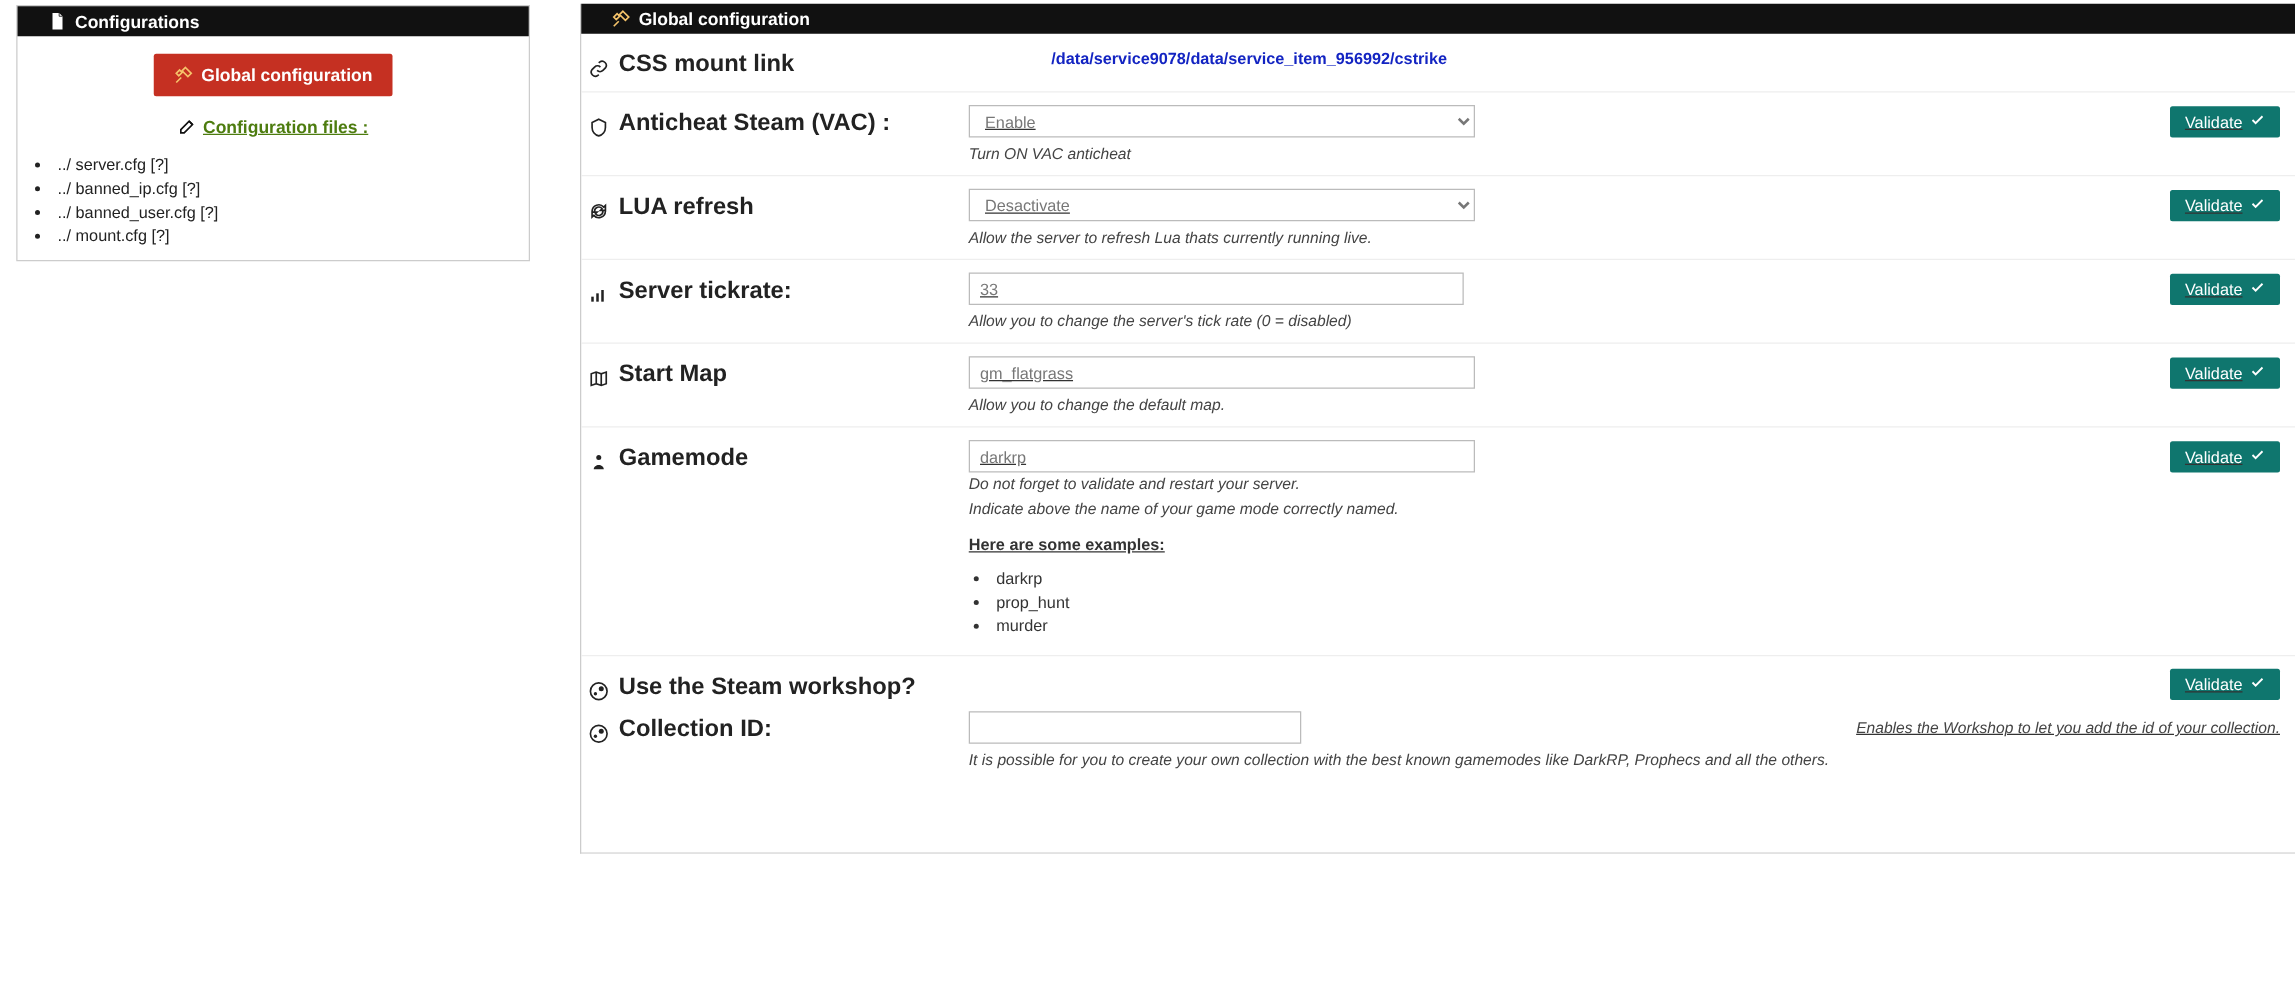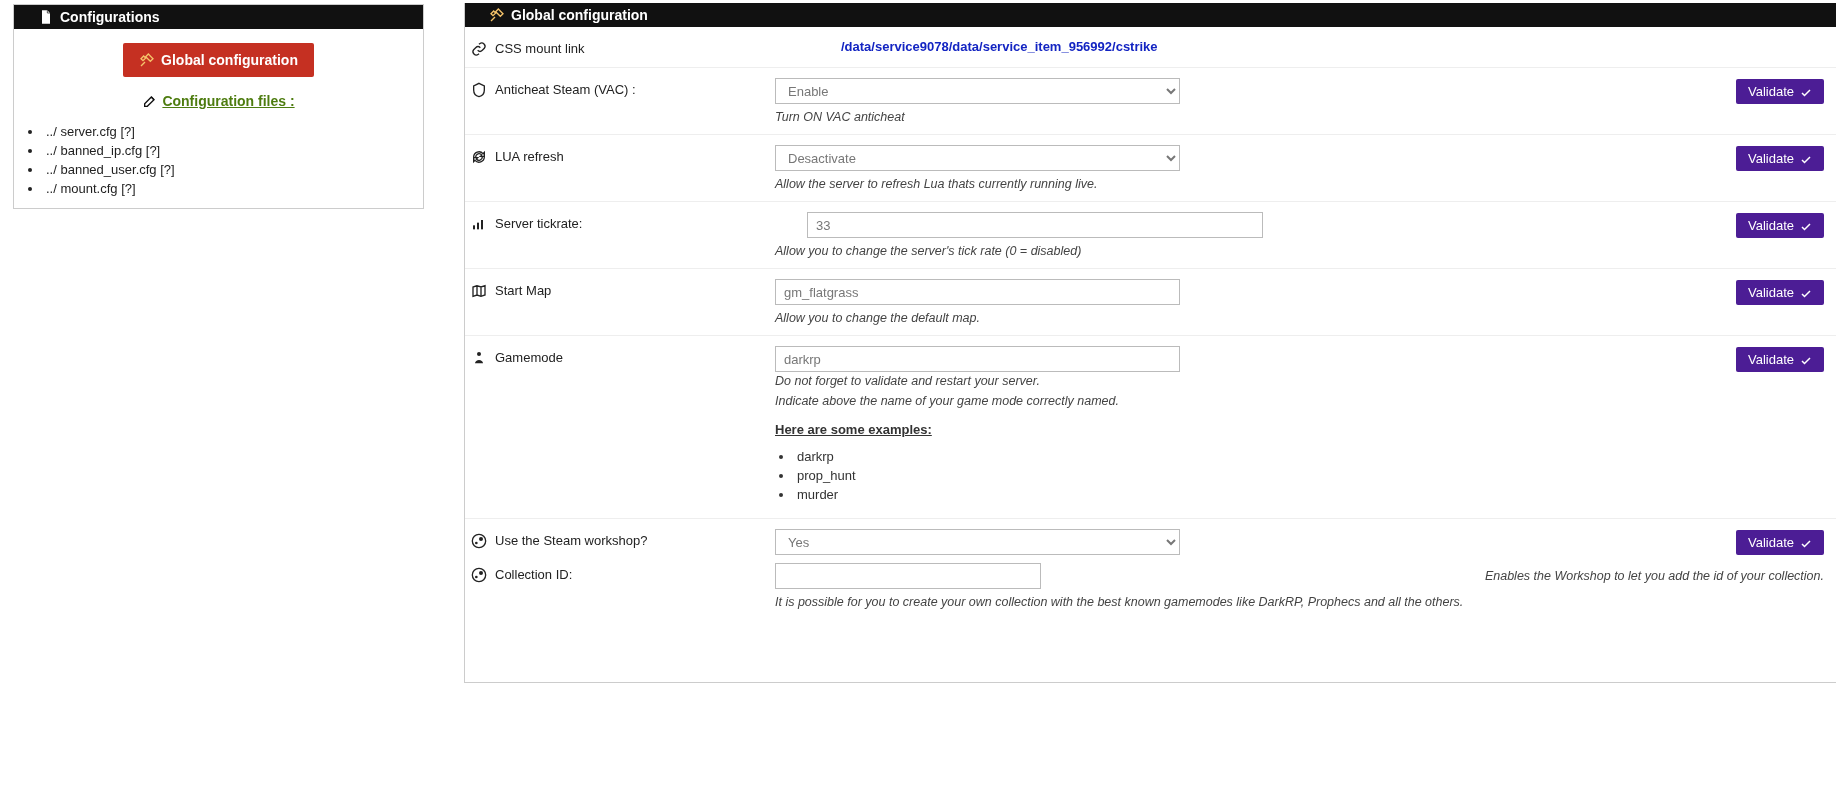--- a/index.html
+++ b/index.html
@@ -87,59 +87,60 @@
   .row {
     display: flex;
     align-items: flex-start;
     border-bottom: 1px solid #eee;
     padding: 10px 0 10px 6px;
   }
   .row.noborder { border-bottom: none; }
   .label-col {
     width: 304px;
     display: flex;
-    align-items: flex-start;
+    align-items: flex-end;
     gap: 8px;
-    font-weight: normal;
-    font-size: 13px;
+    font-weight: bold;
+    font-size: 19px;
     color: #222;
     padding-top: 4px;
   }
   .control-col {
     flex: 1;
     padding-right: 12px;
   }
   .control-line {
     display: flex;
     align-items: center;
     gap: 18px;
+    text-decoration: underline;
   }
   .input, .select, .number {
     width: 405px;
     height: 26px;
     border: 1px solid #bbb;
     background: #fff;
     padding: 2px 8px;
     font-size: 13px;
     color: #777;
   }
   .help {
     font-style: italic;
     color: #444;
     font-size: 12.5px;
     margin-top: 6px;
   }
   .validate-btn {
-    background: #4c1d95;
+    background: #0f766e;
     color: #fff;
     border: none;
     padding: 5px 12px;
     font-size: 13px;
     display: inline-flex;
-    align-items: flex-end;
+    align-items: flex-start;
     gap: 6px;
     cursor: pointer;
     border-radius: 2px;
     margin-left: auto;
   }
   .path-link {
     color: #1324c2;
     font-weight: bold;
     font-size: 13px;
     text-decoration: none;
@@ -285,21 +286,21 @@
         <div class="label-col">
           <svg class="icon" viewBox="0 0 24 24" fill="#222">
               <rect x="3" y="14" width="3" height="6"></rect>
               <rect x="9" y="10" width="3" height="10"></rect>
               <rect x="15" y="6" width="3" height="14"></rect>
             </svg>
           <span>Server tickrate:</span>
         </div>
         <div class="control-col">
           <div class="control-line">
-            <input type="number" class="input" style="width: 456px; margin-left: 32px;" value="33">
+            <input type="number" class="input" style="width: 396px;" value="33">
             <button class="validate-btn">
                 <span>Validate</span>
                 <svg width="12" height="12" viewBox="0 0 24 24" fill="none" stroke="#fff" stroke-width="3">
                   <path d="M4 12l5 5L20 6"></path>
                 </svg>
               </button>
           </div>
           <div class="help">Allow you to change the server's tick rate (0 = disabled)</div>
         </div>
       </div>
@@ -358,21 +359,20 @@
         <div class="label-col">
           <svg class="icon" viewBox="0 0 24 24" fill="#222">
               <circle cx="12" cy="12" r="10" fill="none" stroke="#222" stroke-width="2"></circle>
               <circle cx="15" cy="9" r="3"></circle>
               <circle cx="8" cy="15" r="2"></circle>
             </svg>
           <span>Use the Steam workshop?</span>
         </div>
         <div class="control-col">
           <div class="control-line">
-            <select class="select"><option>Yes</option></select>
             <button class="validate-btn">
                 <span>Validate</span>
                 <svg width="12" height="12" viewBox="0 0 24 24" fill="none" stroke="#fff" stroke-width="3">
                   <path d="M4 12l5 5L20 6"></path>
                 </svg>
               </button>
           </div>
         </div>
       </div>
 

